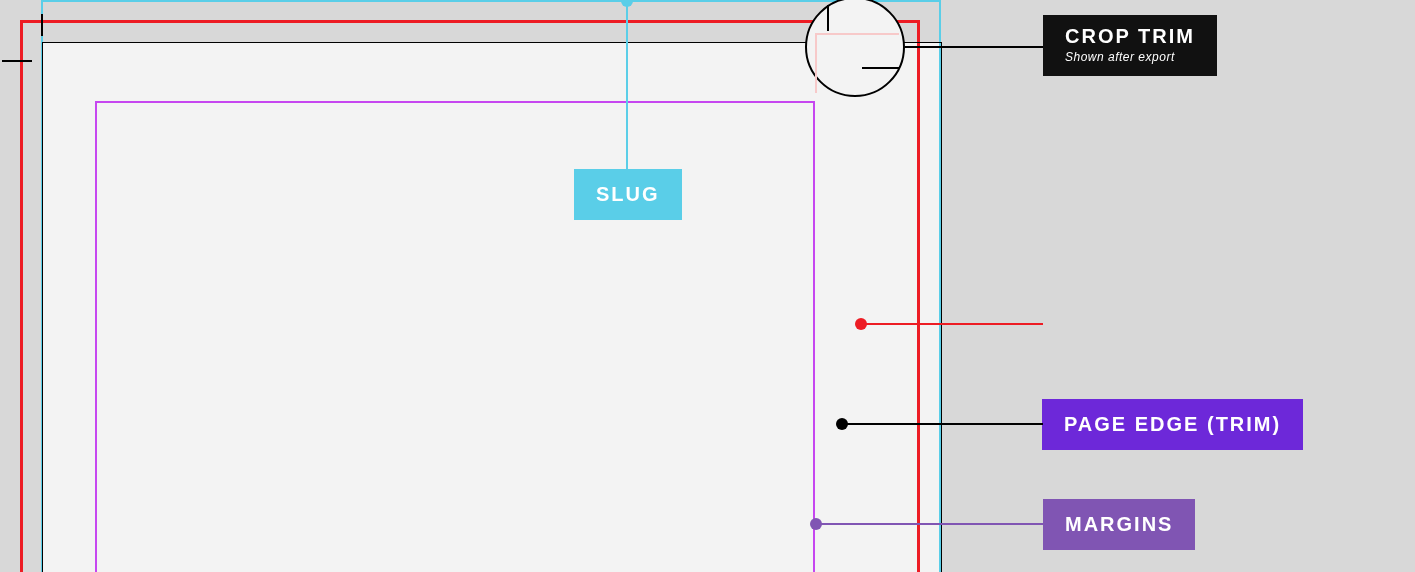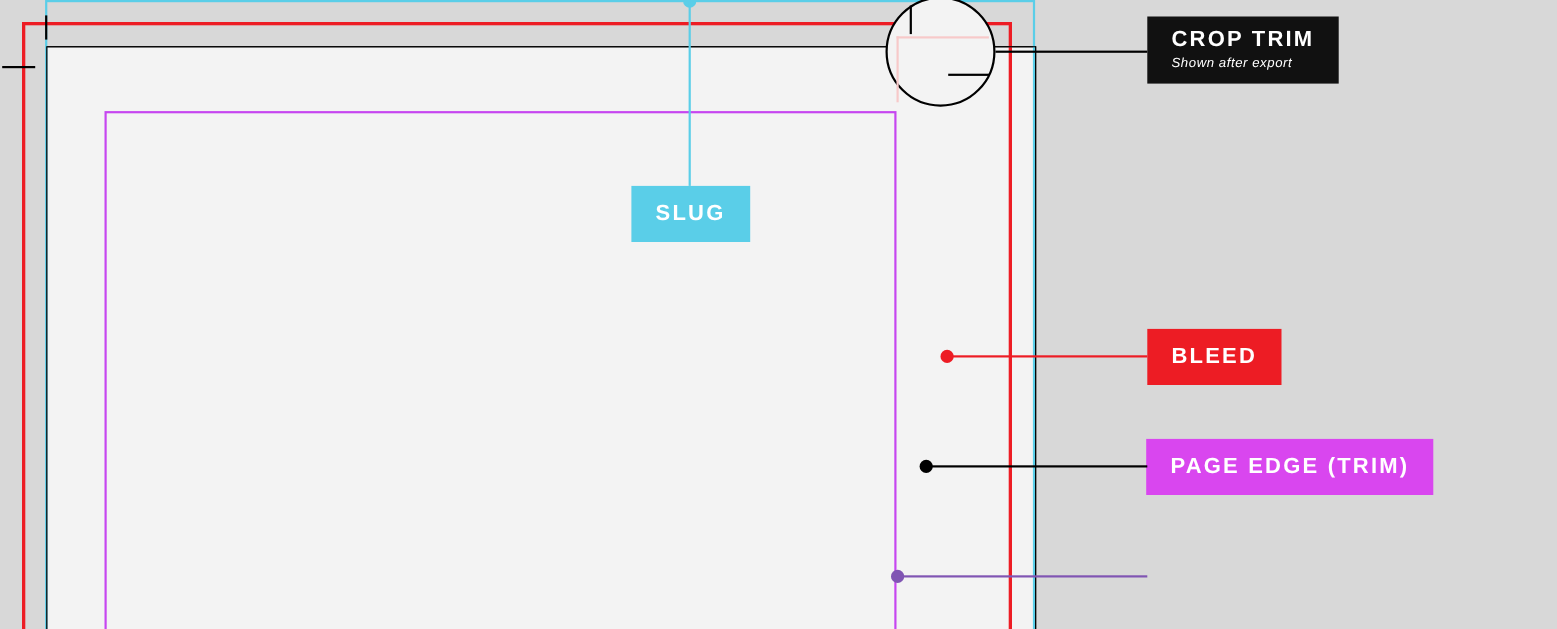--- a/index.html
+++ b/index.html
@@ -109,21 +109,21 @@
       left: 1043px;
       top: 15px;
       padding: 10px 22px 12px 22px;
     }
     .label-bleed {
       background: #ed1c24;
       left: 1043px;
       top: 299px;
     }
     .label-pageedge {
-      background: #d946ef;
+      background: #6d28d9;
       left: 1042px;
       top: 399px;
     }
     .label-margins {
       background: #8055b3;
       left: 1043px;
       top: 499px;
     }
     
     .connector {
@@ -192,22 +192,22 @@
 
   <div class="label label-slug">
     <span>SLUG</span>
   </div>
 
   <div class="label label-crop">
     <span>CROP TRIM</span>
     <span class="label-sub">Shown after export</span>
   </div>
 
-  <div class="label label-bleed">
-    <span>BLEED</span>
-  </div>
 
   <div class="label label-pageedge">
     <span>PAGE EDGE (TRIM)</span>
   </div>
 
+  <div class="label label-margins">
+    <span>MARGINS</span>
+  </div>
 
 </div>
 
 </body></html>

